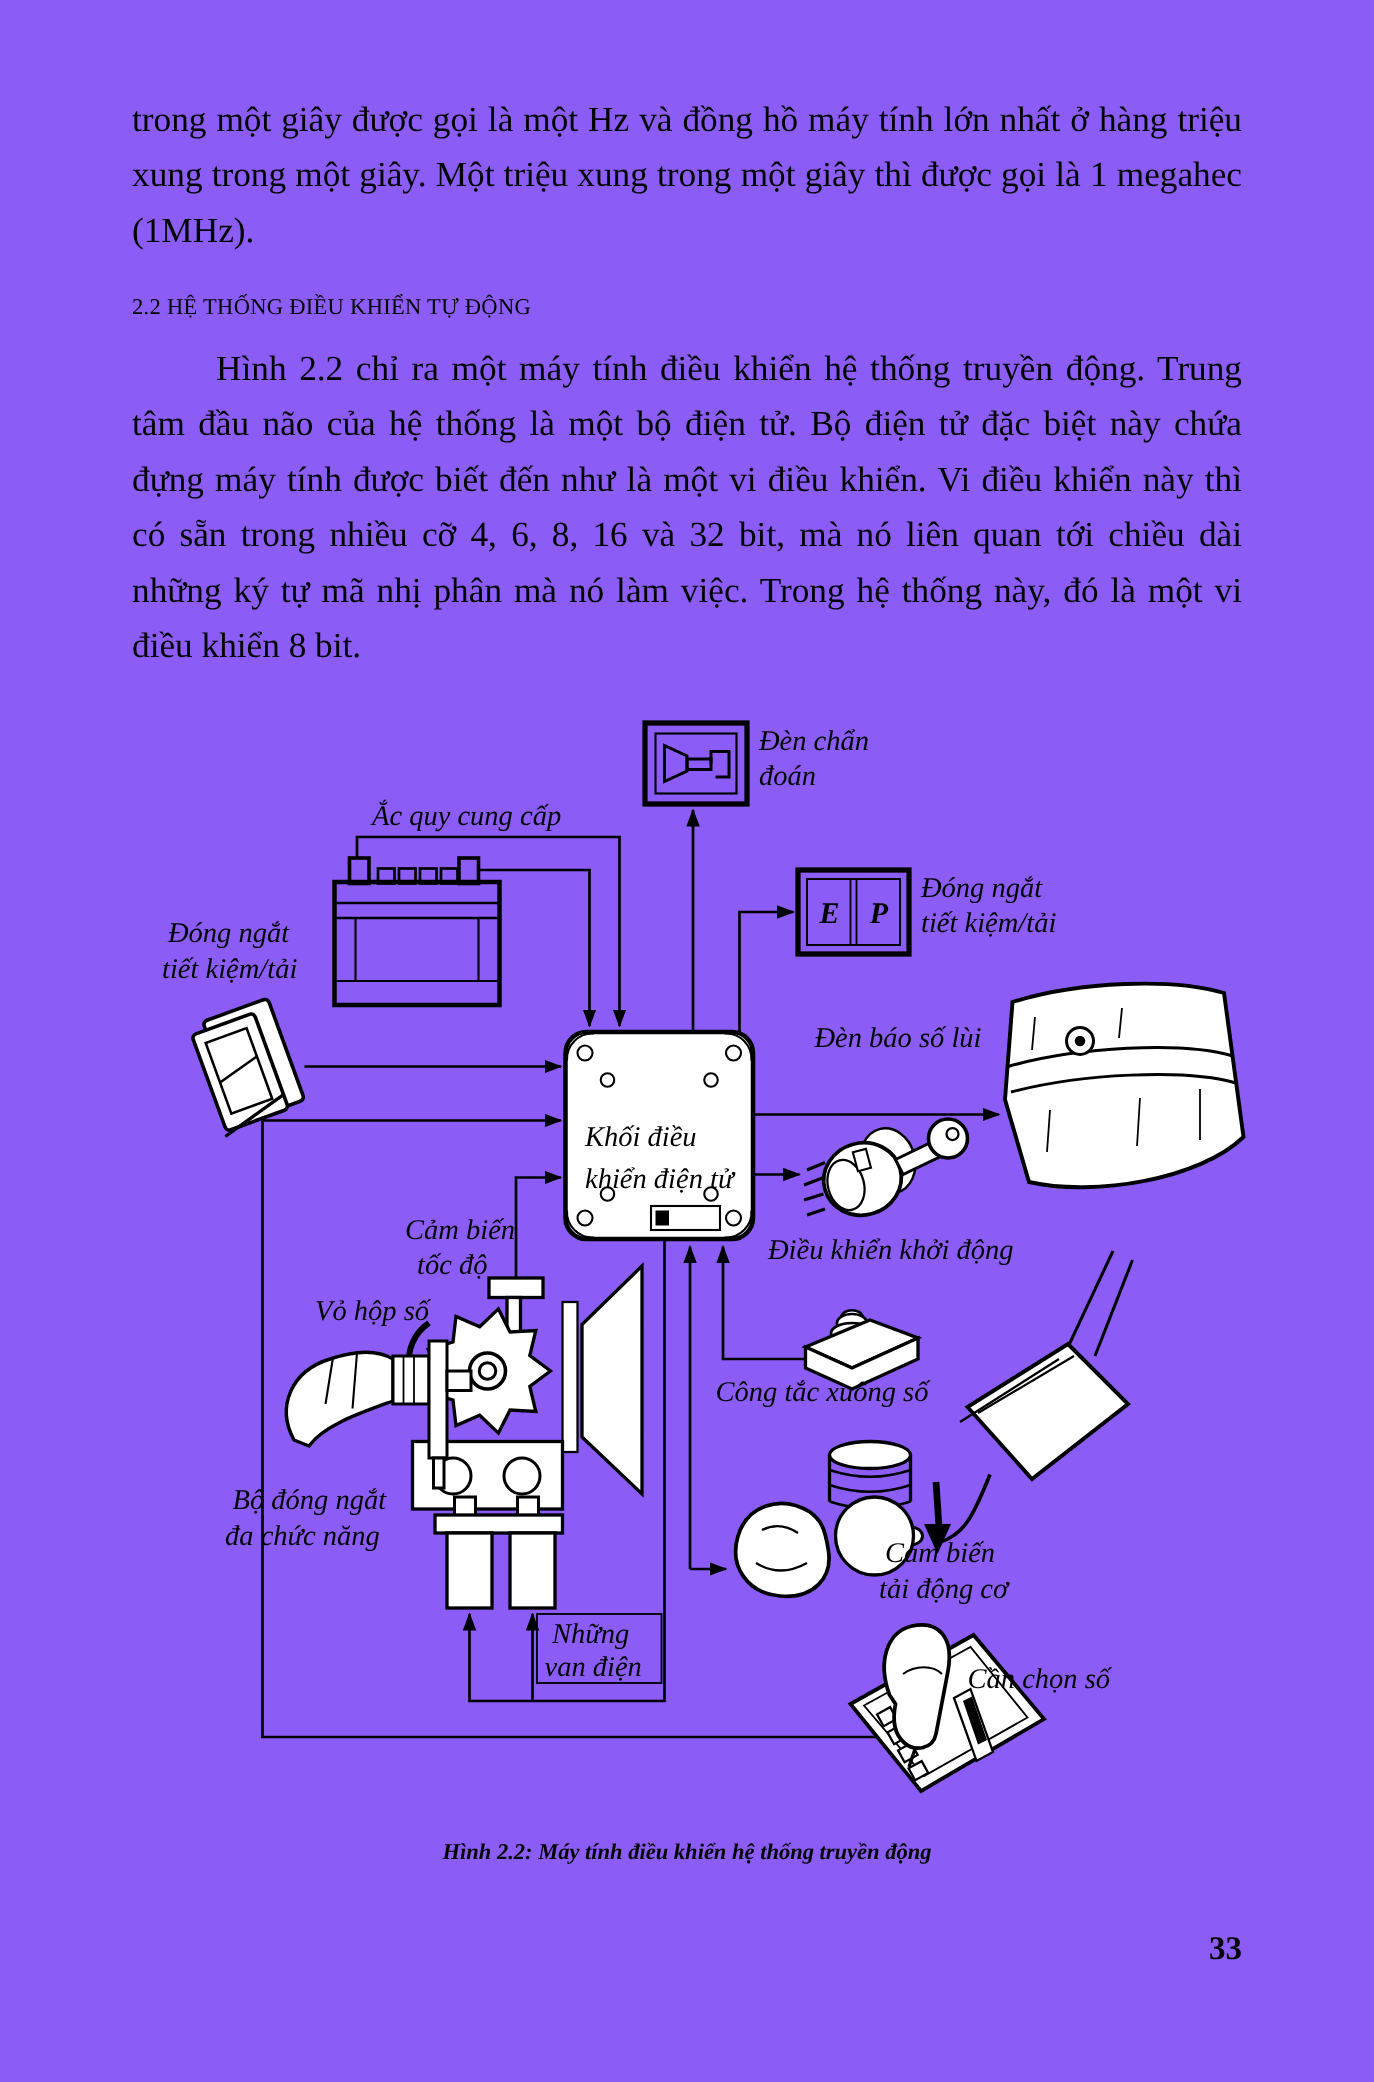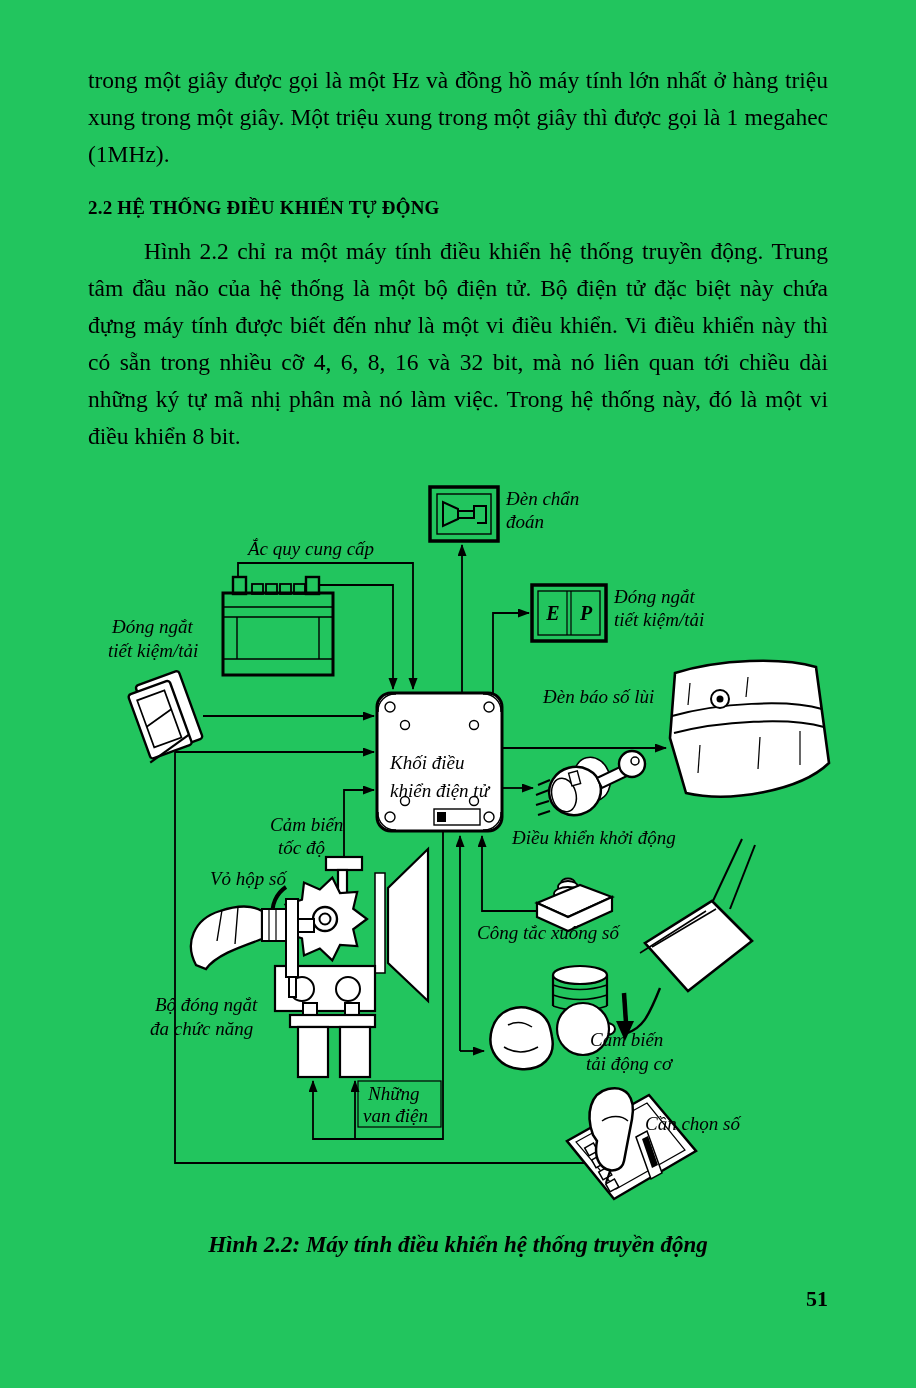--- a/index.html
+++ b/index.html
@@ -1,47 +1,47 @@
 <!DOCTYPE html>
 <html><head>
 <meta charset="utf-8">
 <style>
   html,body{margin:0;padding:0;background:#e8e8e8;}
   .page{
     position:relative;
     width:916px;height:1388px;
-    background:#22c55e;
+    background:#8b5cf6;
     font-family:"Liberation Serif", serif;
     color:#000;
     overflow:hidden;
   }
   .body-text{
     margin:0 88px;
     font-size:23.5px;
     line-height:37px;
     text-align:justify;
   }
   .p1{padding-top:62px;}
   .p2{margin-top:14px;text-indent:56px;}
   .section-heading{
     margin:24px 88px 0 88px;
-    font-size:19px;
-    font-weight:bold;
+    font-size:15px;
+    font-weight:normal;
     letter-spacing:0.2px;
   }
   .figure{
     position:relative;
     margin:18px 0 0 100px;
     width:760px;height:745px;font-style:italic;
   }
   .figure svg{display:block;}
   .caption{
     margin-top:14px;
     text-align:center;
-    font-size:23px;
+    font-size:15px;
     font-weight:bold;
     font-style:italic;
   }
   .page-number{
     position:absolute;
     top:1286px;right:88px;
     font-size:22px;
     font-weight:bold;
   }
   svg text{
@@ -288,15 +288,15 @@
         <path d="M493,662 C485,640 491,620 508,616 C526,612 536,624 532,646 L524,688 C522,698 510,700 503,694 C496,688 495,678 497,668 Z" stroke-width="2.5"></path>
         <path d="M502,648 C510,642 522,642 528,648" fill="none" stroke-width="1.4"></path>
         <line x1="510" y1="698" x2="506" y2="710" stroke-width="2.2"></line>
       </g>
       <text x="545" y="657">Cần chọn số</text>
     </svg>
   </div>
 
   <div class="caption">Hình 2.2: Máy tính điều khiển hệ thống truyền động</div>
 
-  <div class="page-number">51</div>
+  <div class="page-number">33</div>
 
 </div>
 
 </body></html>

